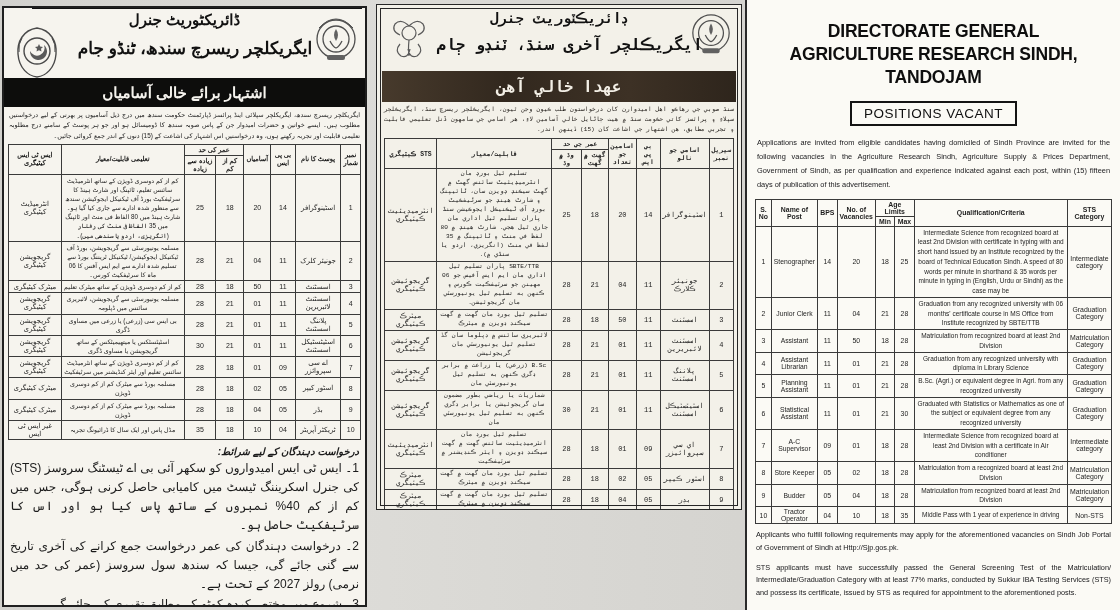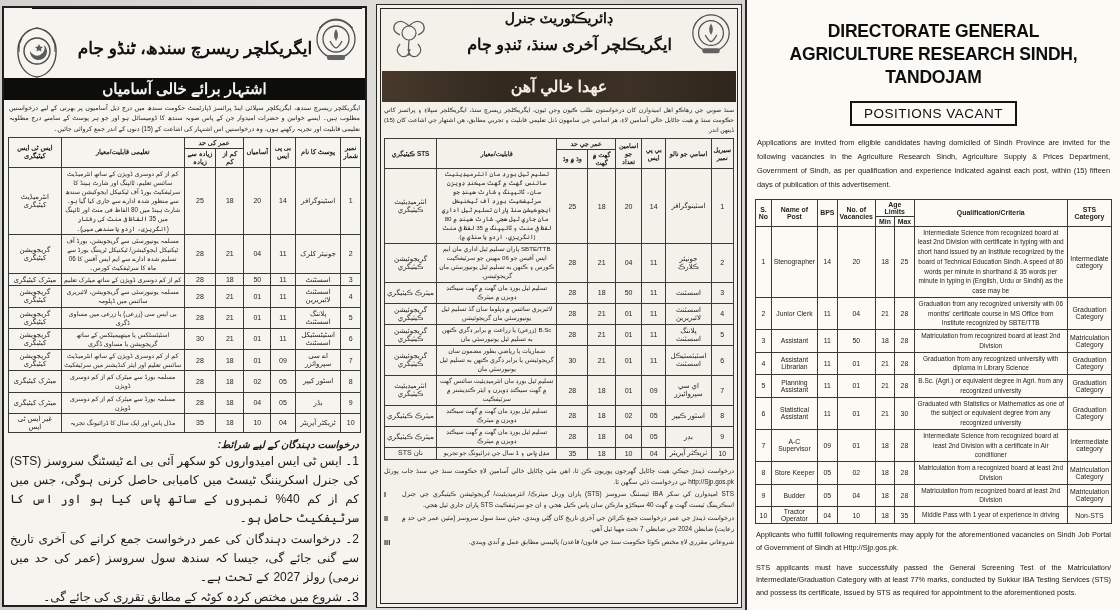--- a/index.html
+++ b/index.html
@@ -12,34 +12,34 @@
   .page{position:absolute;inset:0;background:linear-gradient(90deg,#d2d1cd 0,#dddcd8 30%,#d5d4d0 66%,#e4e3df 100%);}
   .panel{position:absolute;overflow:hidden;box-sizing:border-box;}
   
   .p-urdu{left:2px;top:6px;width:365px;height:601px;background:#f6f4ee;border:2px solid #1f1f1f;}
   .p-urdu .scan-strip{position:absolute;left:28px;top:-6px;width:330px;height:7px;background:#111;}
   .u-head{position:relative;height:70px;}
   .u-title{position:absolute;left:0;right:0;text-align:center;direction:rtl;font-weight:bold;color:#111;}
   .u-t1{top:3px;font-size:15px;}
   .u-t2{top:30px;font-size:17px;padding-left:21px;}
   .logo{position:absolute;}
-  .u-banner{height:22px;background:#0d0d0c;color:#f5f3ee;display:flex;align-items:center;justify-content:center;direction:rtl;font-size:15px;font-weight:bold;letter-spacing:1px;}
+  .u-banner{height:29px;background:#0d0d0c;color:#f5f3ee;display:flex;align-items:center;justify-content:center;direction:rtl;font-size:15px;font-weight:bold;letter-spacing:1px;}
   .u-intro{direction:rtl;text-align:justify;font-size:6.4px;line-height:1.6;padding:3px 5px 1px 5px;color:#222;}
   
   table.ad{border-collapse:collapse;width:calc(100% - 8px);margin:2px 4px;background:transparent;}
   table.ad th, table.ad td{border:1px solid #3a3a3a;padding:1px 2px;text-align:center;vertical-align:middle;color:#1d1d1d;}
   table.ad th{font-weight:bold;}
   .p-urdu table.ad{direction:rtl;font-size:7px;}
   .p-urdu table.ad th{font-size:6.6px;}
   .p-urdu td.c-qual{font-size:6.3px;line-height:1.45;}
   .u-cond{direction:rtl;padding:2px 6px;}
   .u-cond-h{font-size:10px;font-weight:bold;text-align:right;margin:2px 0;font-style:italic;}
   .u-cond-item{font-size:12px;line-height:1.6;text-align:justify;margin:1px 0;}
   
-  .p-sindhi{left:376px;top:4px;width:366px;height:604px;background:#f3f1e9;border:1.5px solid #262626;outline:1px solid #262626;outline-offset:-5px;}
+  .p-sindhi{left:376px;top:4px;width:366px;height:506px;background:#f3f1e9;border:1.5px solid #262626;outline:1px solid #262626;outline-offset:-5px;font-family:Liberation Mono, monospace;}
   .s-head{position:relative;height:66px;}
   .s-banner{height:31px;margin:0 5px;background:linear-gradient(90deg,#473a2c,#32281e 35%,#3d3125 70%,#2e251c);color:#f3efe6;display:flex;align-items:center;justify-content:center;direction:rtl;font-size:16px;font-weight:bold;}
   .s-intro{direction:rtl;text-align:justify;font-size:6.1px;line-height:1.65;padding:3px 7px 1px 7px;color:#26221e;}
   .p-sindhi table.ad{direction:rtl;font-size:7px;width:calc(100% - 14px);margin:2px 7px;}
   .p-sindhi table.ad th{font-size:6.4px;}
   .p-sindhi td.c-qual{font-size:6.2px;line-height:1.45;}
   .s-foot{padding:2px 7px;}
   .s-foot-intro{direction:rtl;text-align:justify;font-size:6.4px;line-height:1.7;margin:2px 0;}
   .s-item{display:flex;gap:4px;margin:2px 0;}
   .s-item .num{width:14px;flex:none;font-size:7.5px;font-weight:bold;text-align:left;padding-top:1px;}
@@ -81,20 +81,21 @@
             <g fill="none" stroke="#4f4f4f" stroke-width="1.3">
               <circle cx="23" cy="25" r="19"></circle>
               <circle cx="23" cy="25" r="13"></circle>
               <path d="M23 15 q-4 6 0 12 q4 -6 0 -12 Z" fill="#616161" stroke="none"></path>
               <path d="M17 27 q3 6 6 7 q3 -1 6 -7"></path>
               <path d="M6 14 q8 -9 17 -9 q9 0 17 9" stroke-width="1"></path>
               <rect x="14" y="41" width="18" height="5" rx="2" fill="#616161" stroke="none"></rect>
             </g>
           </svg>
       </span>
+      <div class="u-title u-t1">ڈائریکٹوریٹ جنرل</div>
       <div class="u-title u-t2">ایگریکلچر ریسرچ سندھ، ٹنڈو جام</div>
     </div>
     <div class="u-banner">اشتہار برائے خالی آسامیاں</div>
     <div class="u-intro">ایگریکلچر ریسرچ سندھ، ایگریکلچر سپلائی اینڈ پرائسز ڈپارٹمنٹ حکومت سندھ میں درج ذیل آسامیوں پر بھرتی کے لیے درخواستیں مطلوب ہیں۔ ایسے خواتین و حضرات امیدوار جن کے پاس صوبہ سندھ کا ڈومیسائل ہو اور جو ہر پوسٹ کے سامنے درج مطلوبہ تعلیمی قابلیت اور تجربہ رکھتے ہوں، وہ درخواستیں اس اشتہار کی اشاعت کے (15) دنوں کے اندر جمع کروائی جائیں۔</div>
 
     <table class="ad" dir="rtl">
       <colgroup>
           <col style="width:5.5%">
           <col style="width:13%">
           <col style="width:7%">

